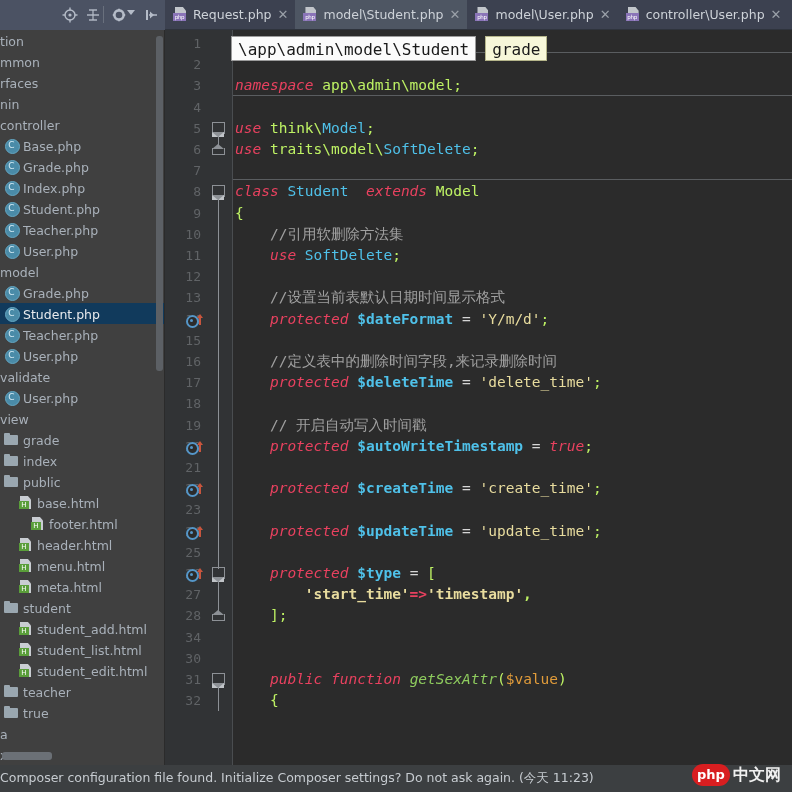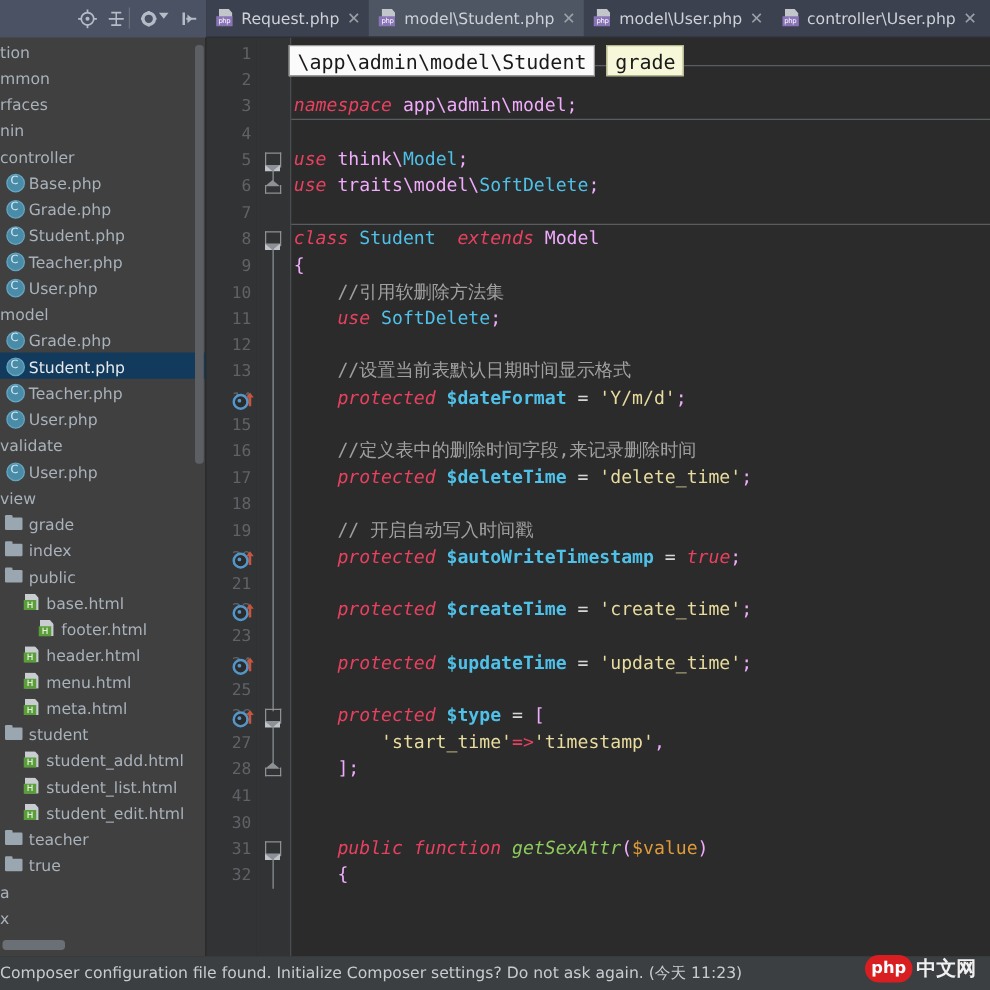--- a/index.html
+++ b/index.html
@@ -156,21 +156,21 @@
   .sep {
     position: absolute; left: 68px; width: 724px; height: 1px;
     background: #5a5d60;
   }
   .t-kwi    { color: #e8415f; font-style: italic; }
   .t-cls    { color: #4fc1e9; }
   .t-var    { color: #4fc1e9; font-weight: bold; }
   .t-str    { color: #e8dc9e; }
   .t-cmt    { color: #a0a0a0; }
   .t-php    { color: #e8332a; font-weight: bold; }
-  .t-plain  { color: #f0abfc; }
+  .t-plain  { color: #bef264; }
   .t-fn     { color: #8ecb5e; font-style: italic; }
   .t-param  { color: #e09b3a; }
   .t-op     { color: #d6d6d6; }
   .t-arrow  { color: #e8415f; }
   .t-true   { color: #e8415f; font-style: italic; }
 
   
   .fold {
     position: absolute; left: 47px; width: 13px; height: 13px;
     border: 1px solid #8d9196; background: #313335;
@@ -330,20 +330,21 @@
     </div>
 
     <div id="tree">
         <div class="node"><span class="lbl">tion</span></div>
         <div class="node"><span class="lbl">mmon</span></div>
         <div class="node"><span class="lbl">rfaces</span></div>
         <div class="node"><span class="lbl">nin</span></div>
         <div class="node"><span class="lbl">controller</span></div>
         <div class="node" style="padding-left: 4px;"><span class="ico ico-class"></span><span class="lbl">Base.php</span></div>
         <div class="node" style="padding-left: 4px;"><span class="ico ico-class"></span><span class="lbl">Grade.php</span></div>
+        <div class="node" style="padding-left: 4px;"><span class="ico ico-class"></span><span class="lbl">Index.php</span></div>
         <div class="node" style="padding-left: 4px;"><span class="ico ico-class"></span><span class="lbl">Student.php</span></div>
         <div class="node" style="padding-left: 4px;"><span class="ico ico-class"></span><span class="lbl">Teacher.php</span></div>
         <div class="node" style="padding-left: 4px;"><span class="ico ico-class"></span><span class="lbl">User.php</span></div>
         <div class="node"><span class="lbl">model</span></div>
         <div class="node" style="padding-left: 4px;"><span class="ico ico-class"></span><span class="lbl">Grade.php</span></div>
         <div class="node sel" style="padding-left: 4px;"><span class="ico ico-class"></span><span class="lbl">Student.php</span></div>
         <div class="node" style="padding-left: 4px;"><span class="ico ico-class"></span><span class="lbl">Teacher.php</span></div>
         <div class="node" style="padding-left: 4px;"><span class="ico ico-class"></span><span class="lbl">User.php</span></div>
         <div class="node"><span class="lbl">validate</span></div>
         <div class="node" style="padding-left: 4px;"><span class="ico ico-class"></span><span class="lbl">User.php</span></div>
@@ -396,21 +397,21 @@
         <div class="lnum" style="top: 384.6px;">19</div>
         <div class="lnum" style="top: 405.8px;">20</div>
         <div class="lnum" style="top: 427px;">21</div>
         <div class="lnum" style="top: 448.2px;">22</div>
         <div class="lnum" style="top: 469.4px;">23</div>
         <div class="lnum" style="top: 490.6px;">24</div>
         <div class="lnum" style="top: 511.8px;">25</div>
         <div class="lnum" style="top: 533px;">26</div>
         <div class="lnum" style="top: 554.2px;">27</div>
         <div class="lnum" style="top: 575.4px;">28</div>
-        <div class="lnum" style="top: 596.6px;">41</div>
+        <div class="lnum" style="top: 596.6px;">34</div>
         <div class="lnum" style="top: 617.8px;">30</div>
         <div class="lnum" style="top: 639px;">31</div>
         <div class="lnum" style="top: 660.2px;">32</div>
       </div>
     <div id="gutter-fold"></div>
     <div id="gutter-edge"></div>
     <div id="sep-layer">
         <div class="sep" style="top: 22.2px;"></div>
         <div class="sep" style="top: 64.6px;"></div>
         <div class="sep" style="top: 149.4px;"></div>
@@ -435,21 +436,21 @@
         <div class="codeline" style="top: 342.2px;">    <span class="t-kwi">protected</span> <span class="t-var">$deleteTime</span> <span class="t-op">=</span> <span class="t-str">'delete_time'</span><span class="t-plain">;</span></div>
         <div class="codeline" style="top: 363.4px;"></div>
         <div class="codeline" style="top: 384.6px;">    <span class="t-cmt">// 开启自动写入时间戳</span></div>
         <div class="codeline" style="top: 405.8px;">    <span class="t-kwi">protected</span> <span class="t-var">$autoWriteTimestamp</span> <span class="t-op">=</span> <span class="t-true">true</span><span class="t-plain">;</span></div>
         <div class="codeline" style="top: 427px;"></div>
         <div class="codeline" style="top: 448.2px;">    <span class="t-kwi">protected</span> <span class="t-var">$createTime</span> <span class="t-op">=</span> <span class="t-str">'create_time'</span><span class="t-plain">;</span></div>
         <div class="codeline" style="top: 469.4px;"></div>
         <div class="codeline" style="top: 490.6px;">    <span class="t-kwi">protected</span> <span class="t-var">$updateTime</span> <span class="t-op">=</span> <span class="t-str">'update_time'</span><span class="t-plain">;</span></div>
         <div class="codeline" style="top: 511.8px;"></div>
         <div class="codeline" style="top: 533px;">    <span class="t-kwi">protected</span> <span class="t-var">$type</span> <span class="t-op">=</span> <span class="t-plain">[</span></div>
-        <div class="codeline" style="top: 554.2px;">        <span class="t-str">'start_time'</span><span class="t-arrow">=&gt;</span><span class="t-str">'timestamp'</span><span class="t-plain">,</span></div>
+        <div class="codeline" style="top: 554.2px; font-weight: bold;">        <span class="t-str">'start_time'</span><span class="t-arrow">=&gt;</span><span class="t-str">'timestamp'</span><span class="t-plain">,</span></div>
         <div class="codeline" style="top: 575.4px;">    <span class="t-plain">];</span></div>
         <div class="codeline" style="top: 596.6px;"></div>
         <div class="codeline" style="top: 617.8px;"></div>
         <div class="codeline" style="top: 639px;">    <span class="t-kwi">public</span> <span class="t-kwi">function</span> <span class="t-fn">getSexAttr</span><span class="t-plain">(</span><span class="t-param">$value</span><span class="t-plain">)</span></div>
         <div class="codeline" style="top: 660.2px;">    <span class="t-plain">{</span></div>
       </div>
     <div id="marks-layer">
         <div class="ovr" style="top: 282.6px;">
           <span class="dot"></span>
           <span class="arw"></span>

